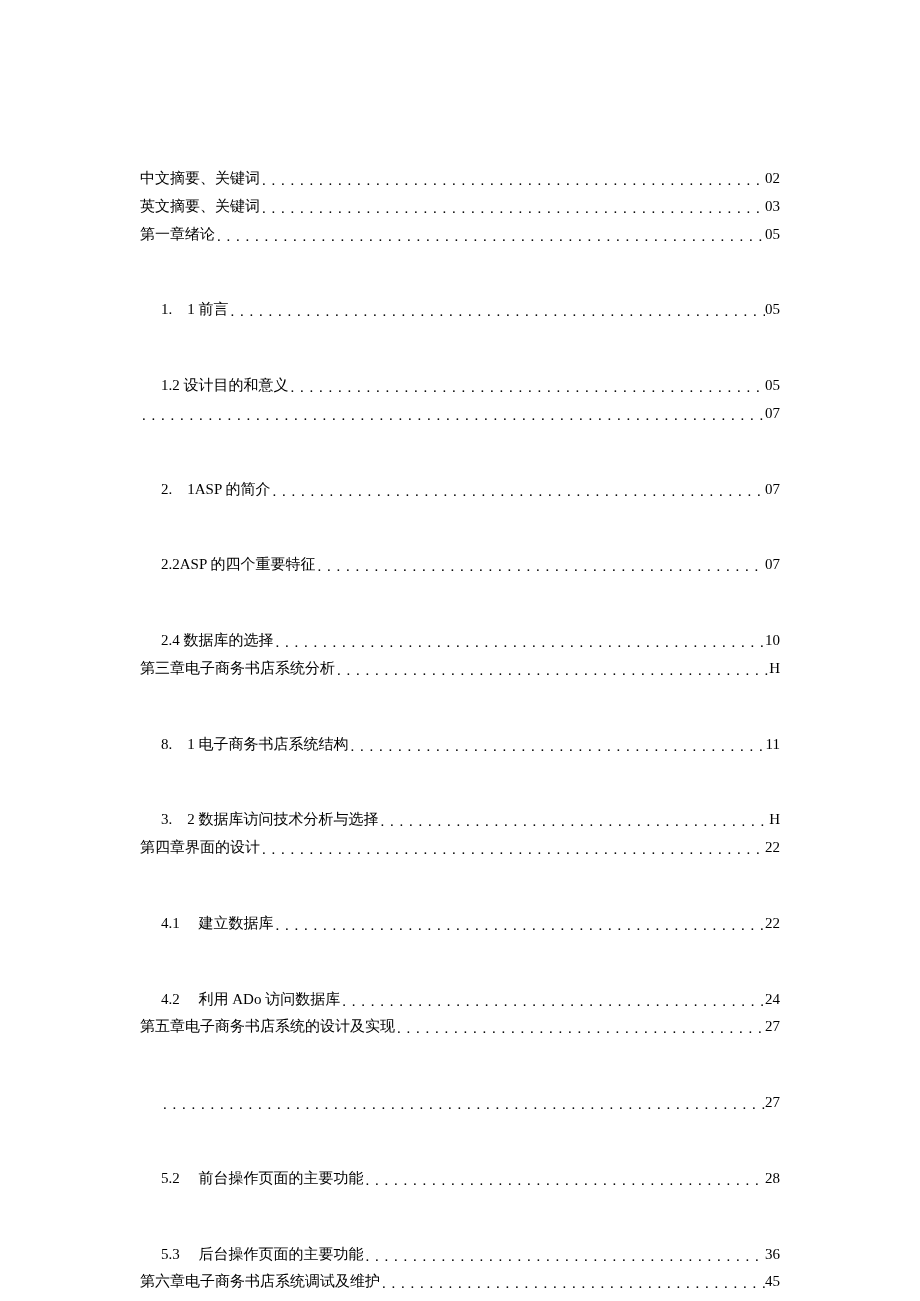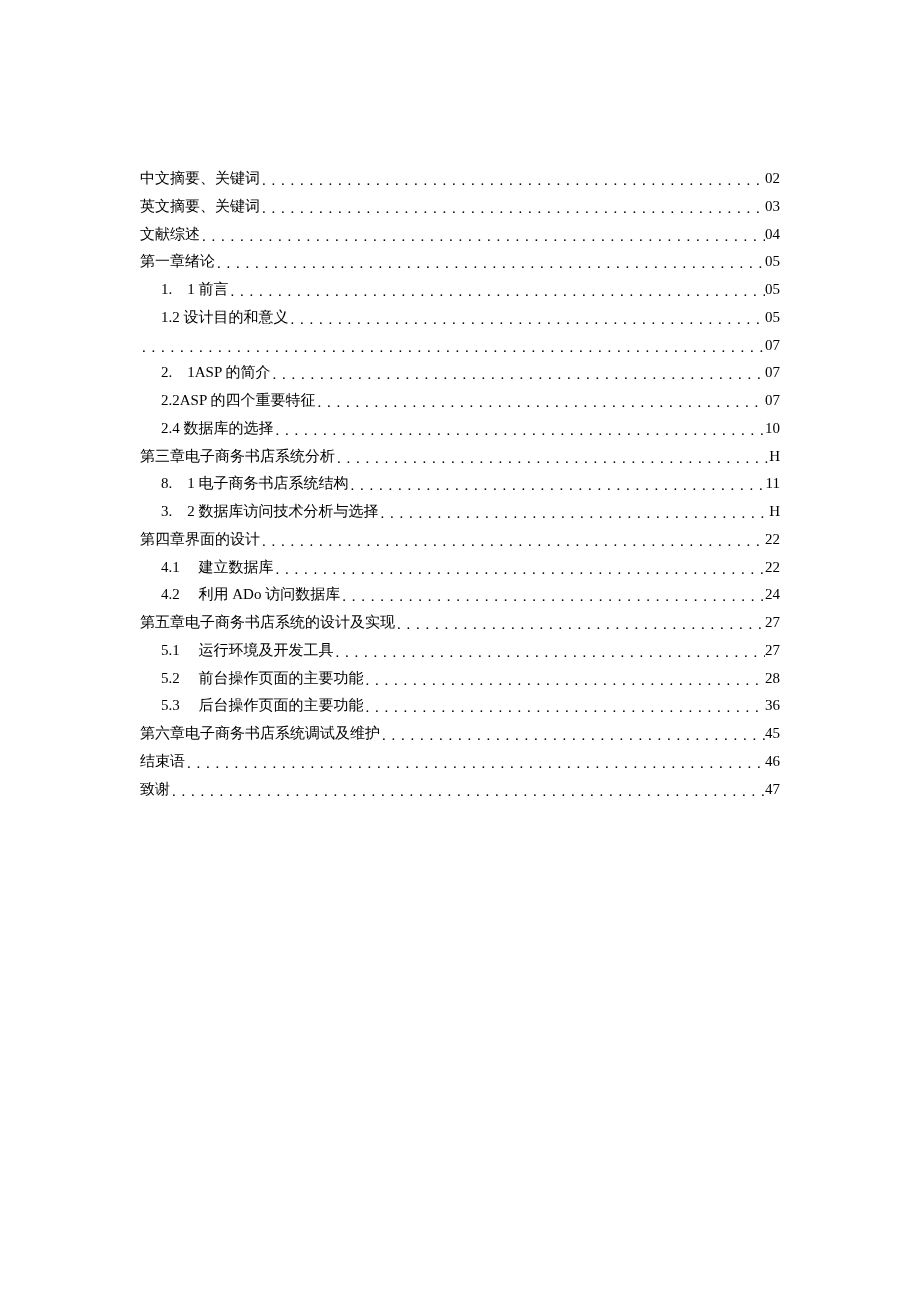--- a/index.html
+++ b/index.html
@@ -17,20 +17,21 @@
     padding: 165px 140px 0 140px;
   }
   .toc-line {
     display: flex;
     align-items: baseline;
     line-height: 1.85;
     white-space: nowrap;
   }
   .toc-line.indent1 {
     padding-left: 21px;
+    margin-top: 48px;
   }
   .label {
     flex: 0 0 auto;
   }
   .dots {
     flex: 1 1 auto;
     overflow: hidden;
     letter-spacing: 4px;
     color: #000;
     position: relative;
@@ -53,25 +54,20 @@
   <div id="toc-container">
       <div class="toc-line">
         <span class="label">中文摘要、关键词</span>
         <span class="dots"></span>
         <span class="pageno">02</span>
       </div>
       <div class="toc-line">
         <span class="label">英文摘要、关键词</span>
         <span class="dots"></span>
         <span class="pageno">03</span>
-      </div>
-      <div class="toc-line">
-        <span class="label">文献综述</span>
-        <span class="dots"></span>
-        <span class="pageno">04</span>
       </div>
       <div class="toc-line">
         <span class="label">第一章绪论</span>
         <span class="dots"></span>
         <span class="pageno">05</span>
       </div>
       <div class="toc-line indent1">
         <span class="label">1.　1 前言</span>
         <span class="dots"></span>
         <span class="pageno">05</span>
@@ -129,21 +125,20 @@
         <span class="label">4.2　 利用 ADo 访问数据库</span>
         <span class="dots"></span>
         <span class="pageno">24</span>
       </div>
       <div class="toc-line">
         <span class="label">第五章电子商务书店系统的设计及实现</span>
         <span class="dots"></span>
         <span class="pageno">27</span>
       </div>
       <div class="toc-line indent1">
-        <span class="label">5.1　 运行环境及开发工具</span>
         <span class="dots"></span>
         <span class="pageno">27</span>
       </div>
       <div class="toc-line indent1">
         <span class="label">5.2　 前台操作页面的主要功能</span>
         <span class="dots"></span>
         <span class="pageno">28</span>
       </div>
       <div class="toc-line indent1">
         <span class="label">5.3　 后台操作页面的主要功能</span>

